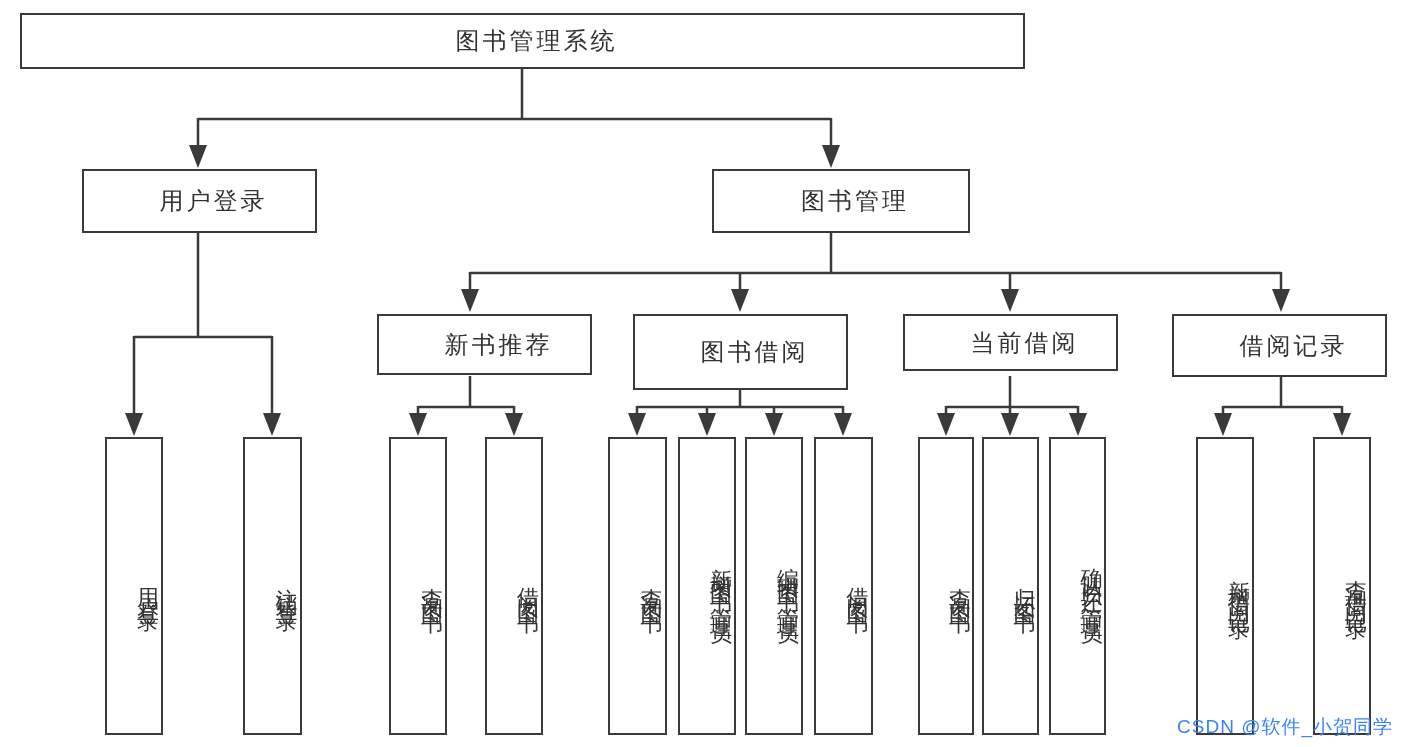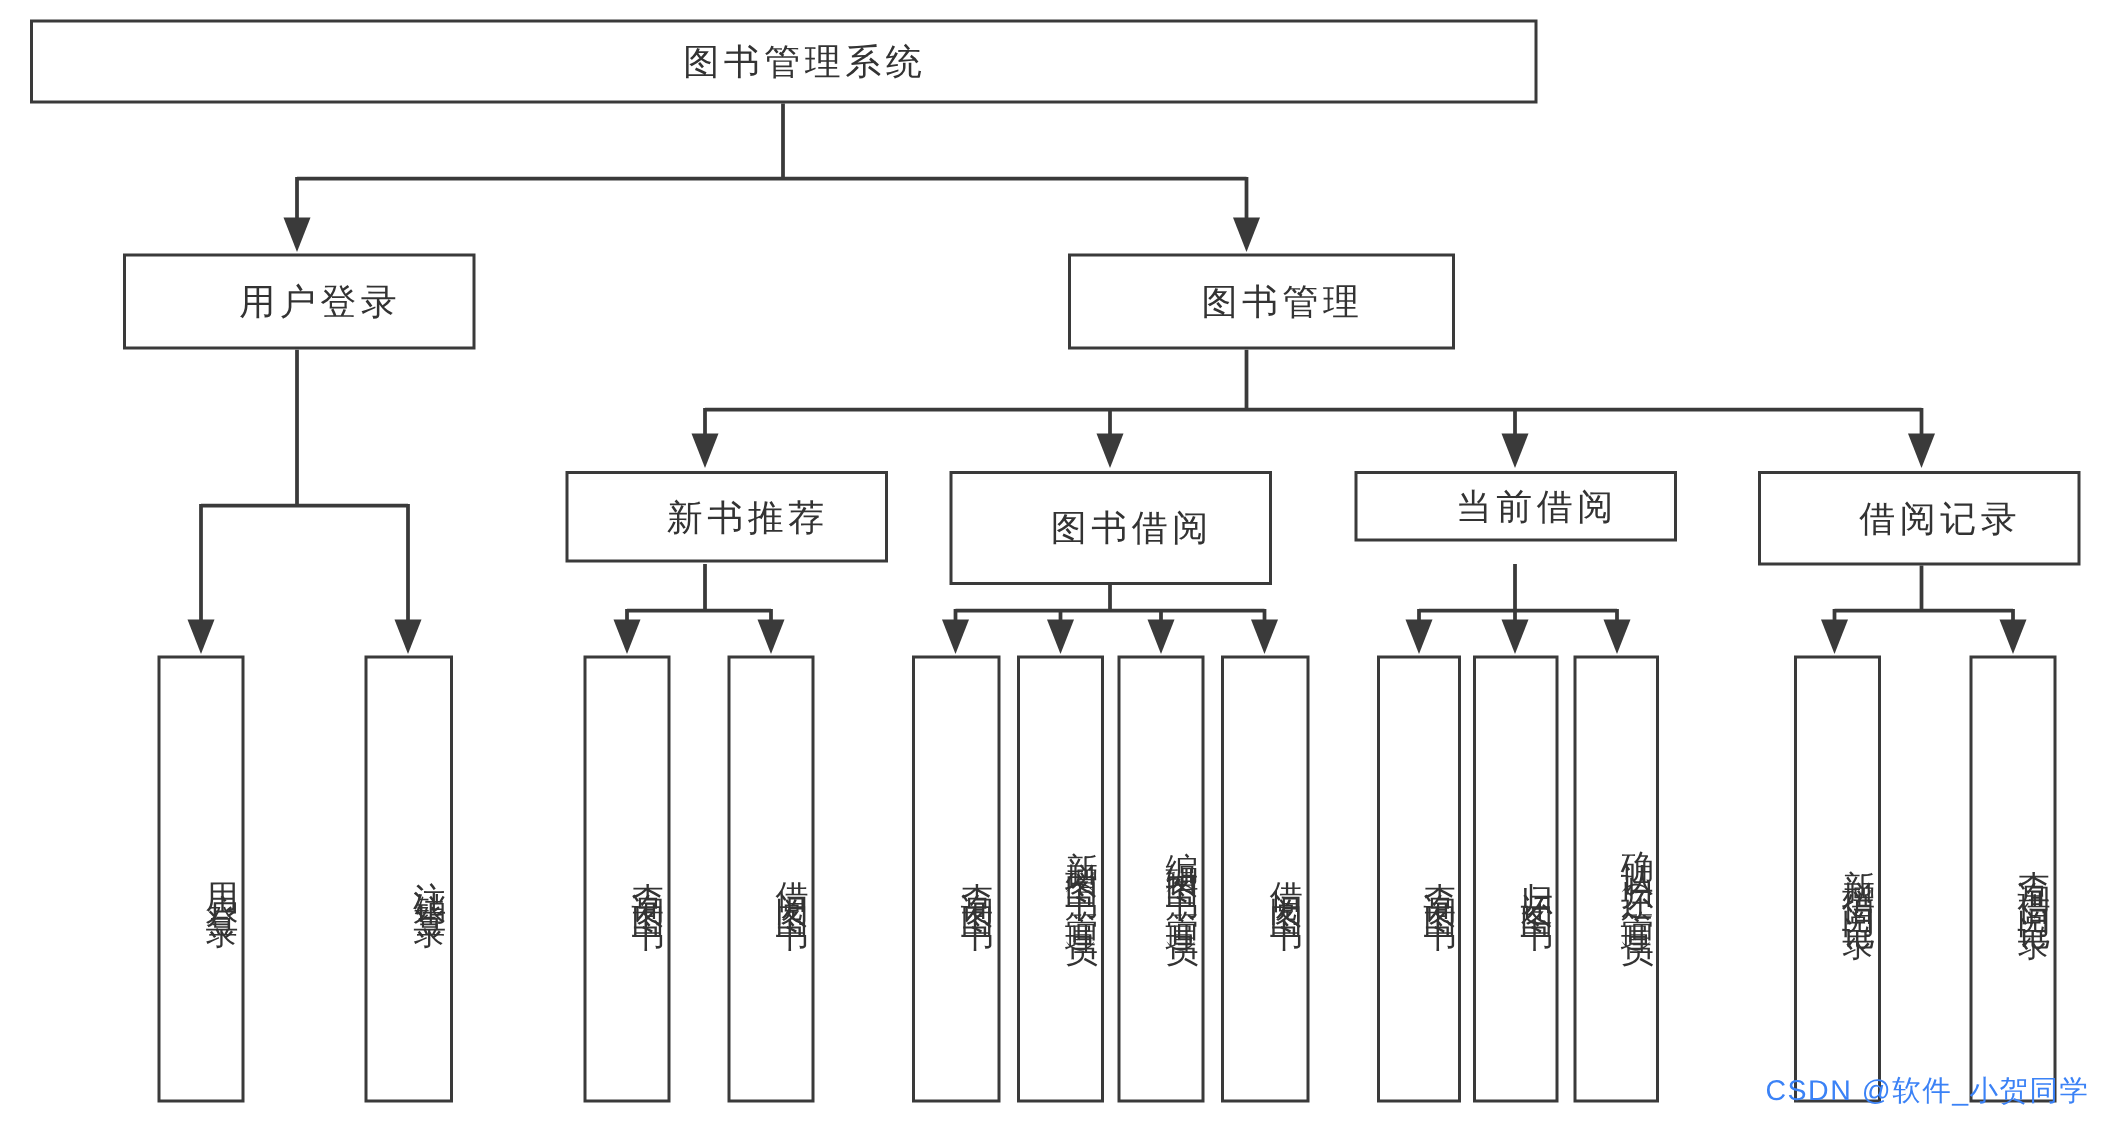--- a/index.html
+++ b/index.html
@@ -36,21 +36,21 @@
     letter-spacing:8px;
     line-height:1;
     white-space:nowrap;
   }
   
   .b-root{left:20px;top:13px;width:1005px;height:56px;}
   .b-l2a{left:82px;top:169px;width:235px;height:64px;}
   .b-l2b{left:712px;top:169px;width:258px;height:64px;}
   .b-l3a{left:377px;top:314px;width:215px;height:61px;}
   .b-l3b{left:633px;top:314px;width:215px;height:76px;}
-  .b-l3c{left:903px;top:314px;width:215px;height:47px;}
+  .b-l3c{left:903px;top:314px;width:215px;height:57px;}
   .b-l3d{left:1172px;top:314px;width:215px;height:63px;}
   .b-g1a{left:105px;width:58px;}
   .b-g1b{left:243px;width:59px;}
   .b-g2a{left:389px;width:58px;}
   .b-g2b{left:485px;width:58px;}
   .b-g3a{left:608px;width:59px;}
   .b-g3b{left:678px;width:58px;}
   .b-g3c{left:745px;width:58px;}
   .b-g3d{left:814px;width:59px;}
   .b-g4a{left:918px;width:56px;}

